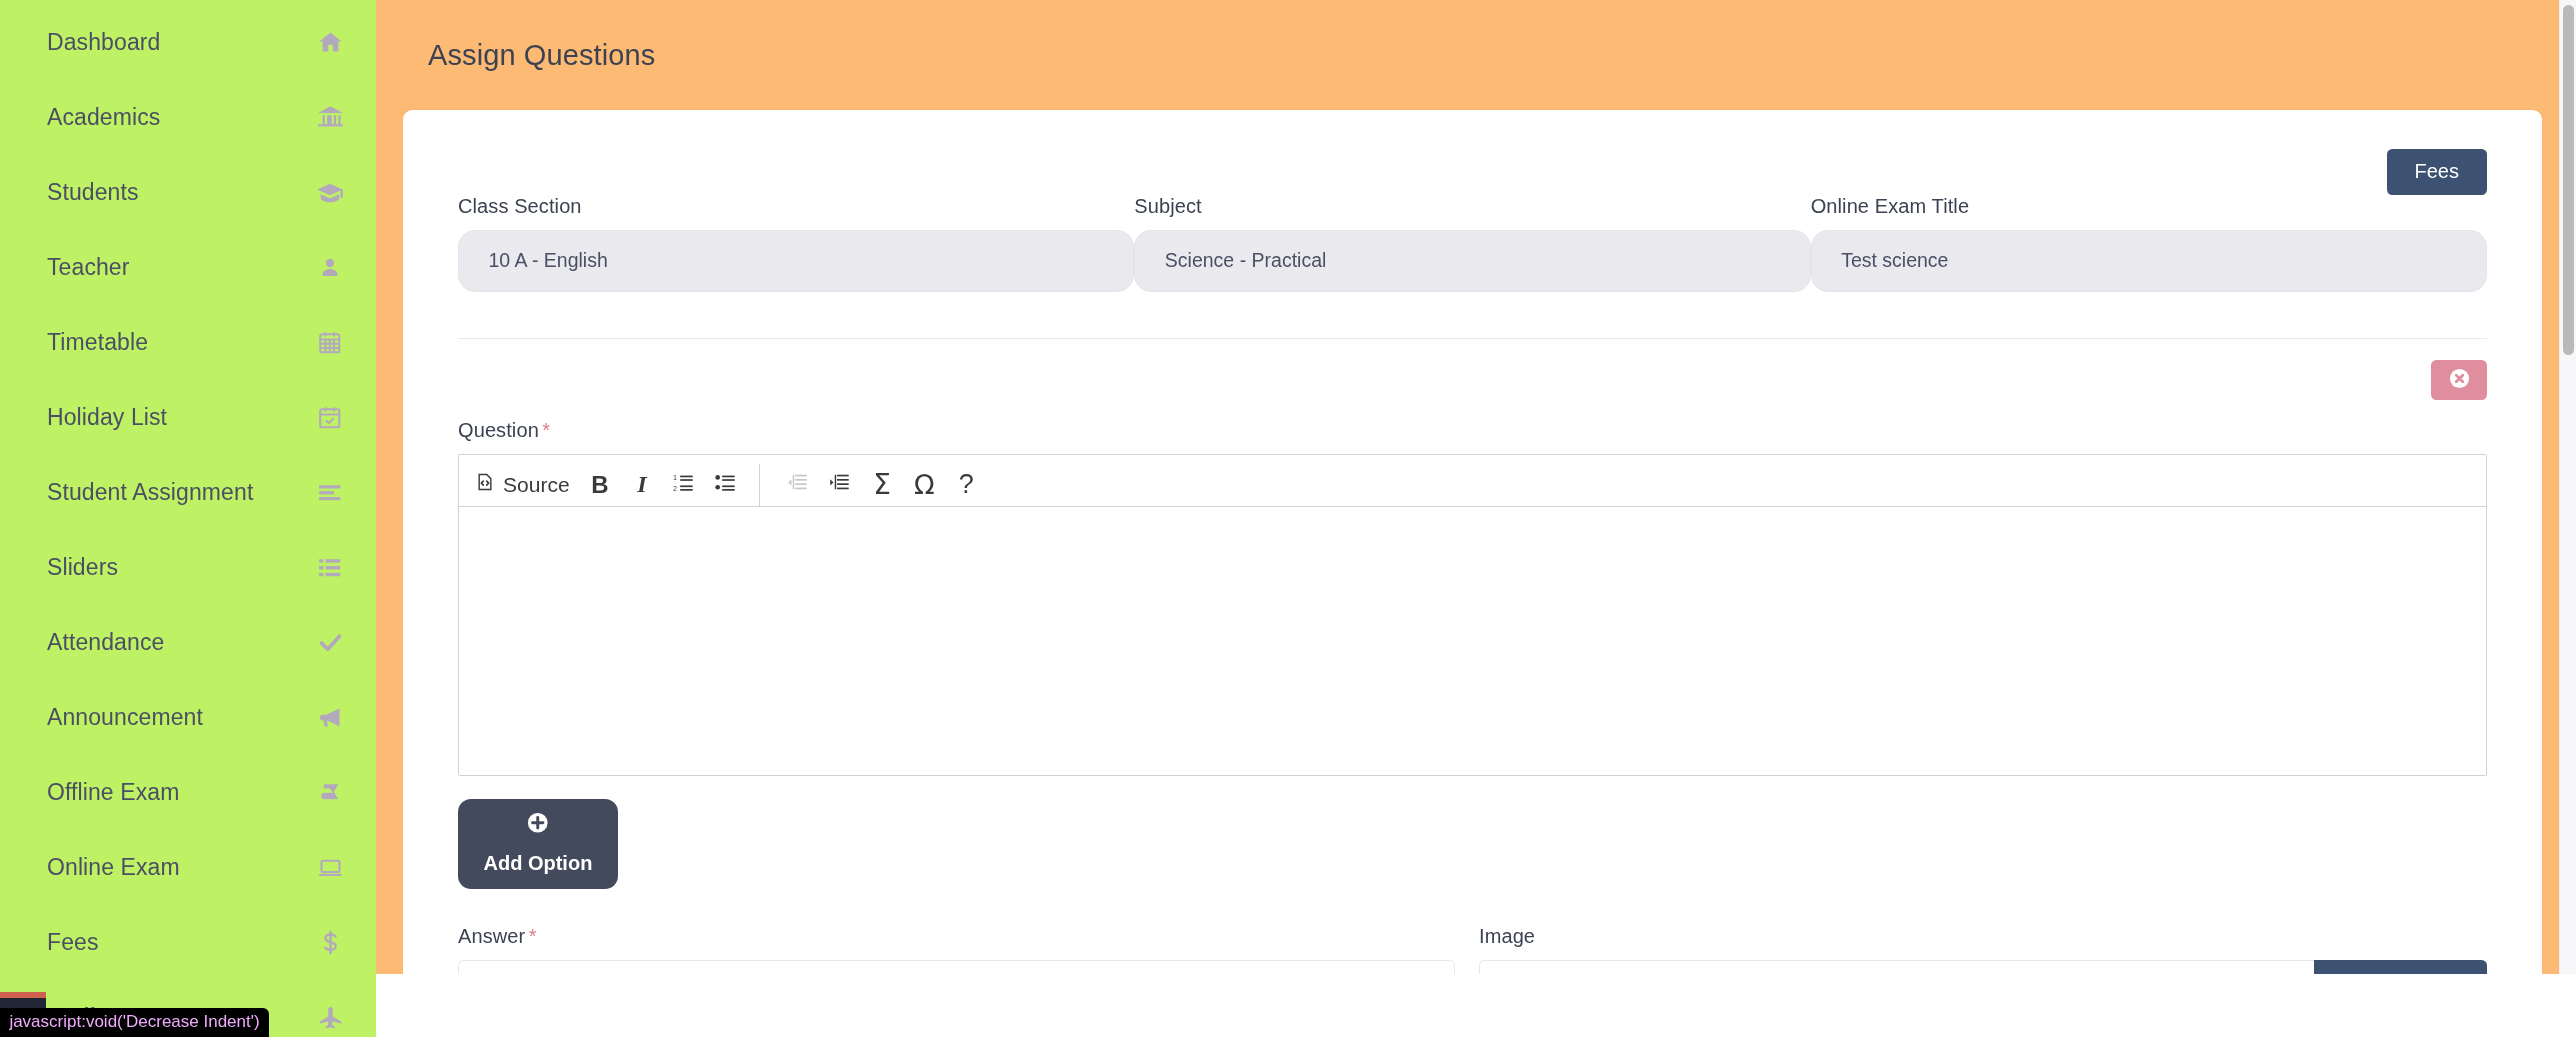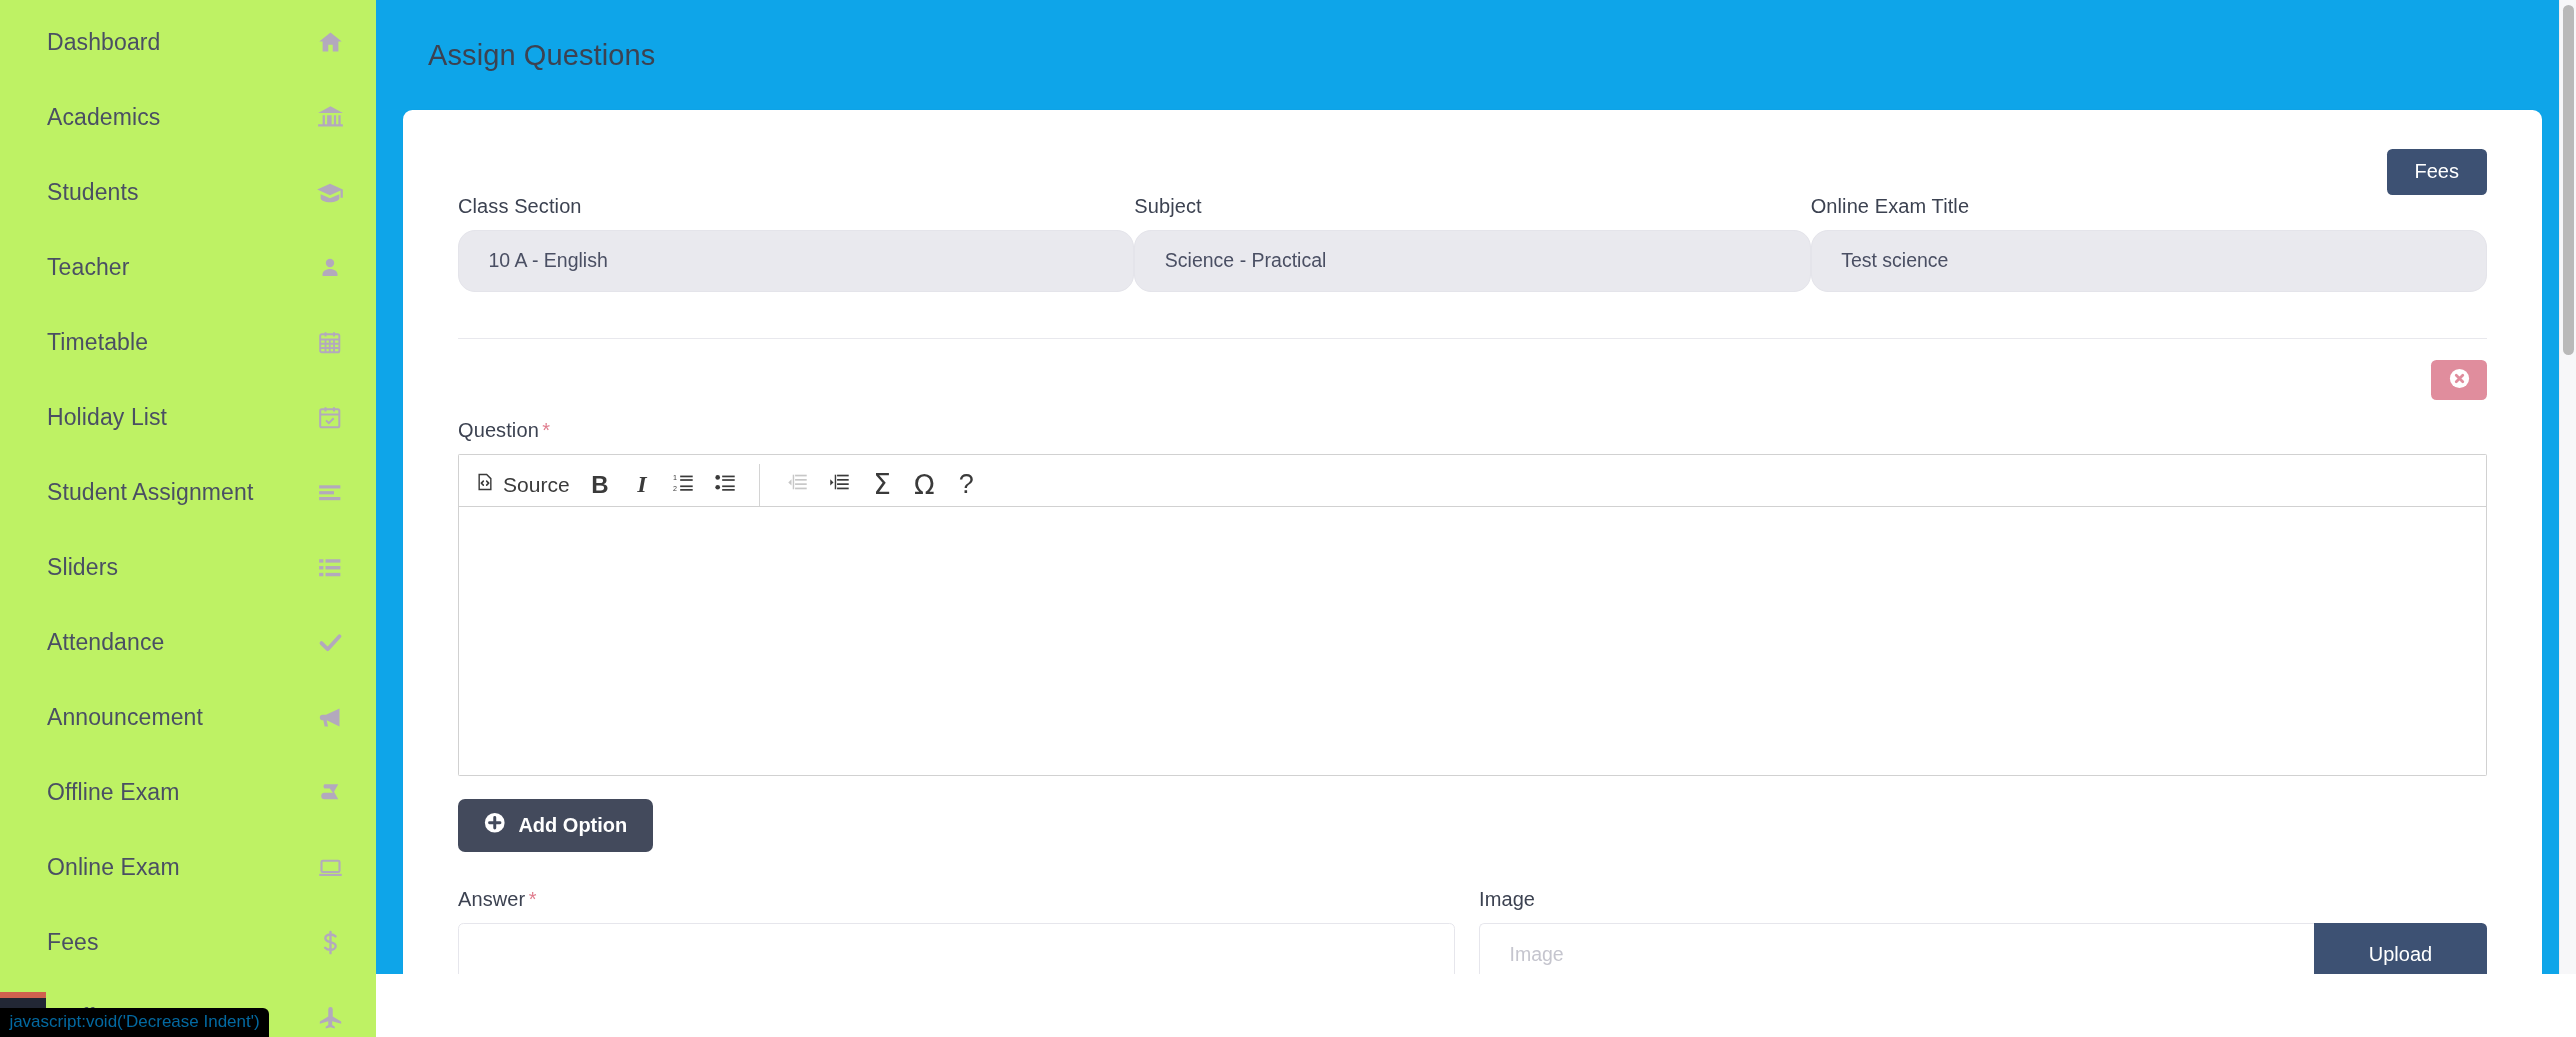--- a/index.html
+++ b/index.html
@@ -49,21 +49,21 @@
     justify-content: center;
     color: #b3a9bd;
     flex: 0 0 38px;
   }
   .nav-icon svg { display: block; }
 
   
   .main {
     flex: 1 1 auto;
     height: 974px;
-    background: #0ea5e9;
+    background: #fdba74;
     position: relative;
     overflow: hidden;
   }
   .page-title {
     font-size: 29px;
     color: #3c4251;
     font-weight: 400;
     padding: 39px 0 0 52px;
     letter-spacing: 0.1px;
   }
@@ -196,29 +196,30 @@
     height: 268px;
     background: #ffffff;
     cursor: text;
   }
 
   .btn-add-option {
     margin-top: 23px;
     background: #434a5c;
     color: #ffffff;
     border: none;
-    border-radius: 7px;
+    border-radius: 13px;
     font-size: 20px;
     font-weight: bold;
     padding: 13.4px 25.5px;
     display: inline-flex;
     align-items: center;
     gap: 13.4px;
     cursor: pointer;
     font-family: "Liberation Sans", sans-serif;
+    flex-direction: column;
   }
 
   .answer-row {
     display: flex;
     gap: 24px;
     margin-top: 36px;
   }
   .col-answer { flex: 0 0 997px; }
   .col-image  { flex: 1 1 auto; }
 
@@ -266,21 +267,21 @@
     z-index: 20;
     display: flex;
     align-items: center;
     justify-content: center;
     gap: 2px;
   }
   .status-tooltip {
     position: absolute;
     left: 0; bottom: 0;
     background: #000000;
-    color: #0369a1;
+    color: #f0abfc;
     font-size: 17px;
     padding: 4px 9.4px 6px 9.4px;
     border-radius: 0 6px 0 0;
     white-space: nowrap;
     z-index: 30;
     font-family: "Liberation Sans", sans-serif;
     text-align: right;
   }
 </style>
 </head>

